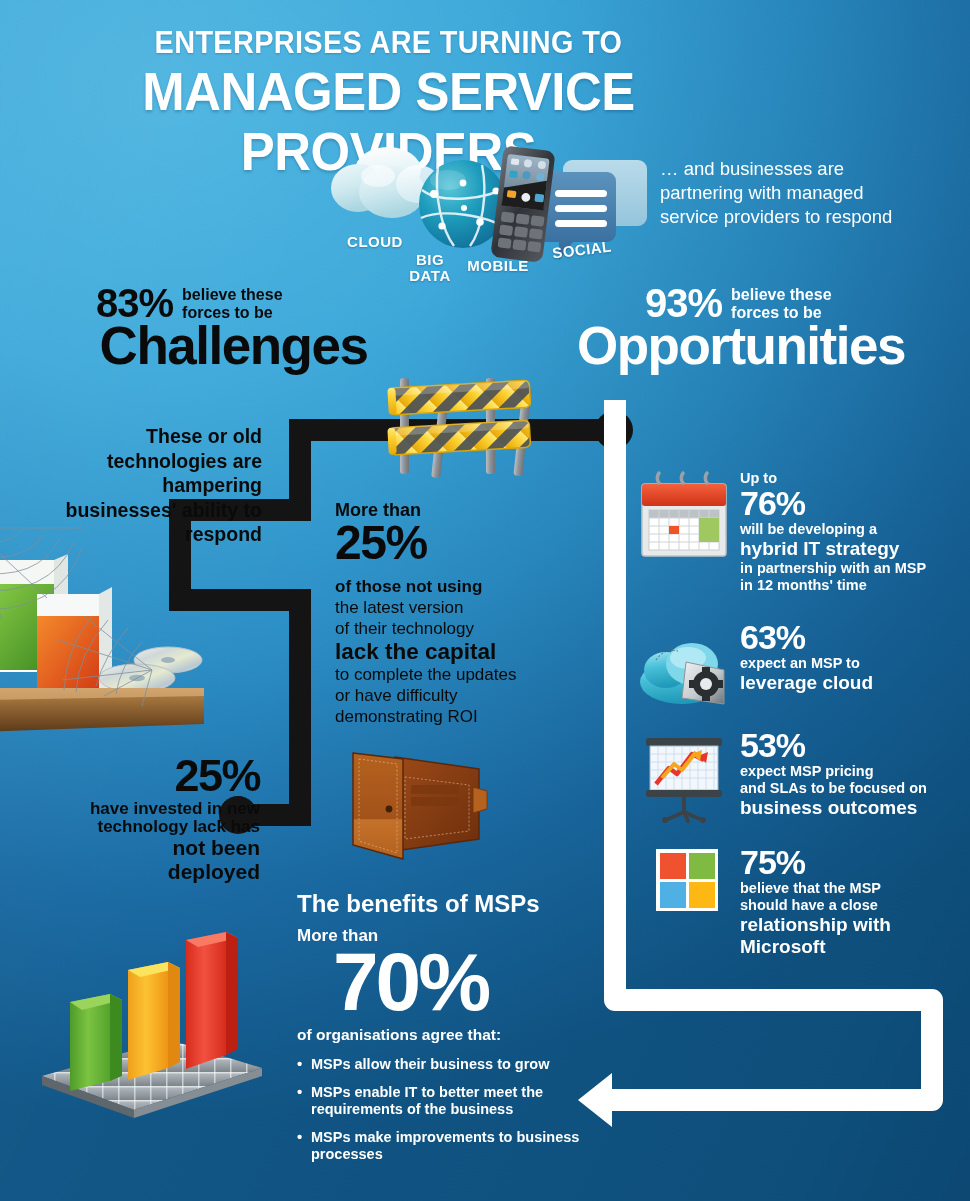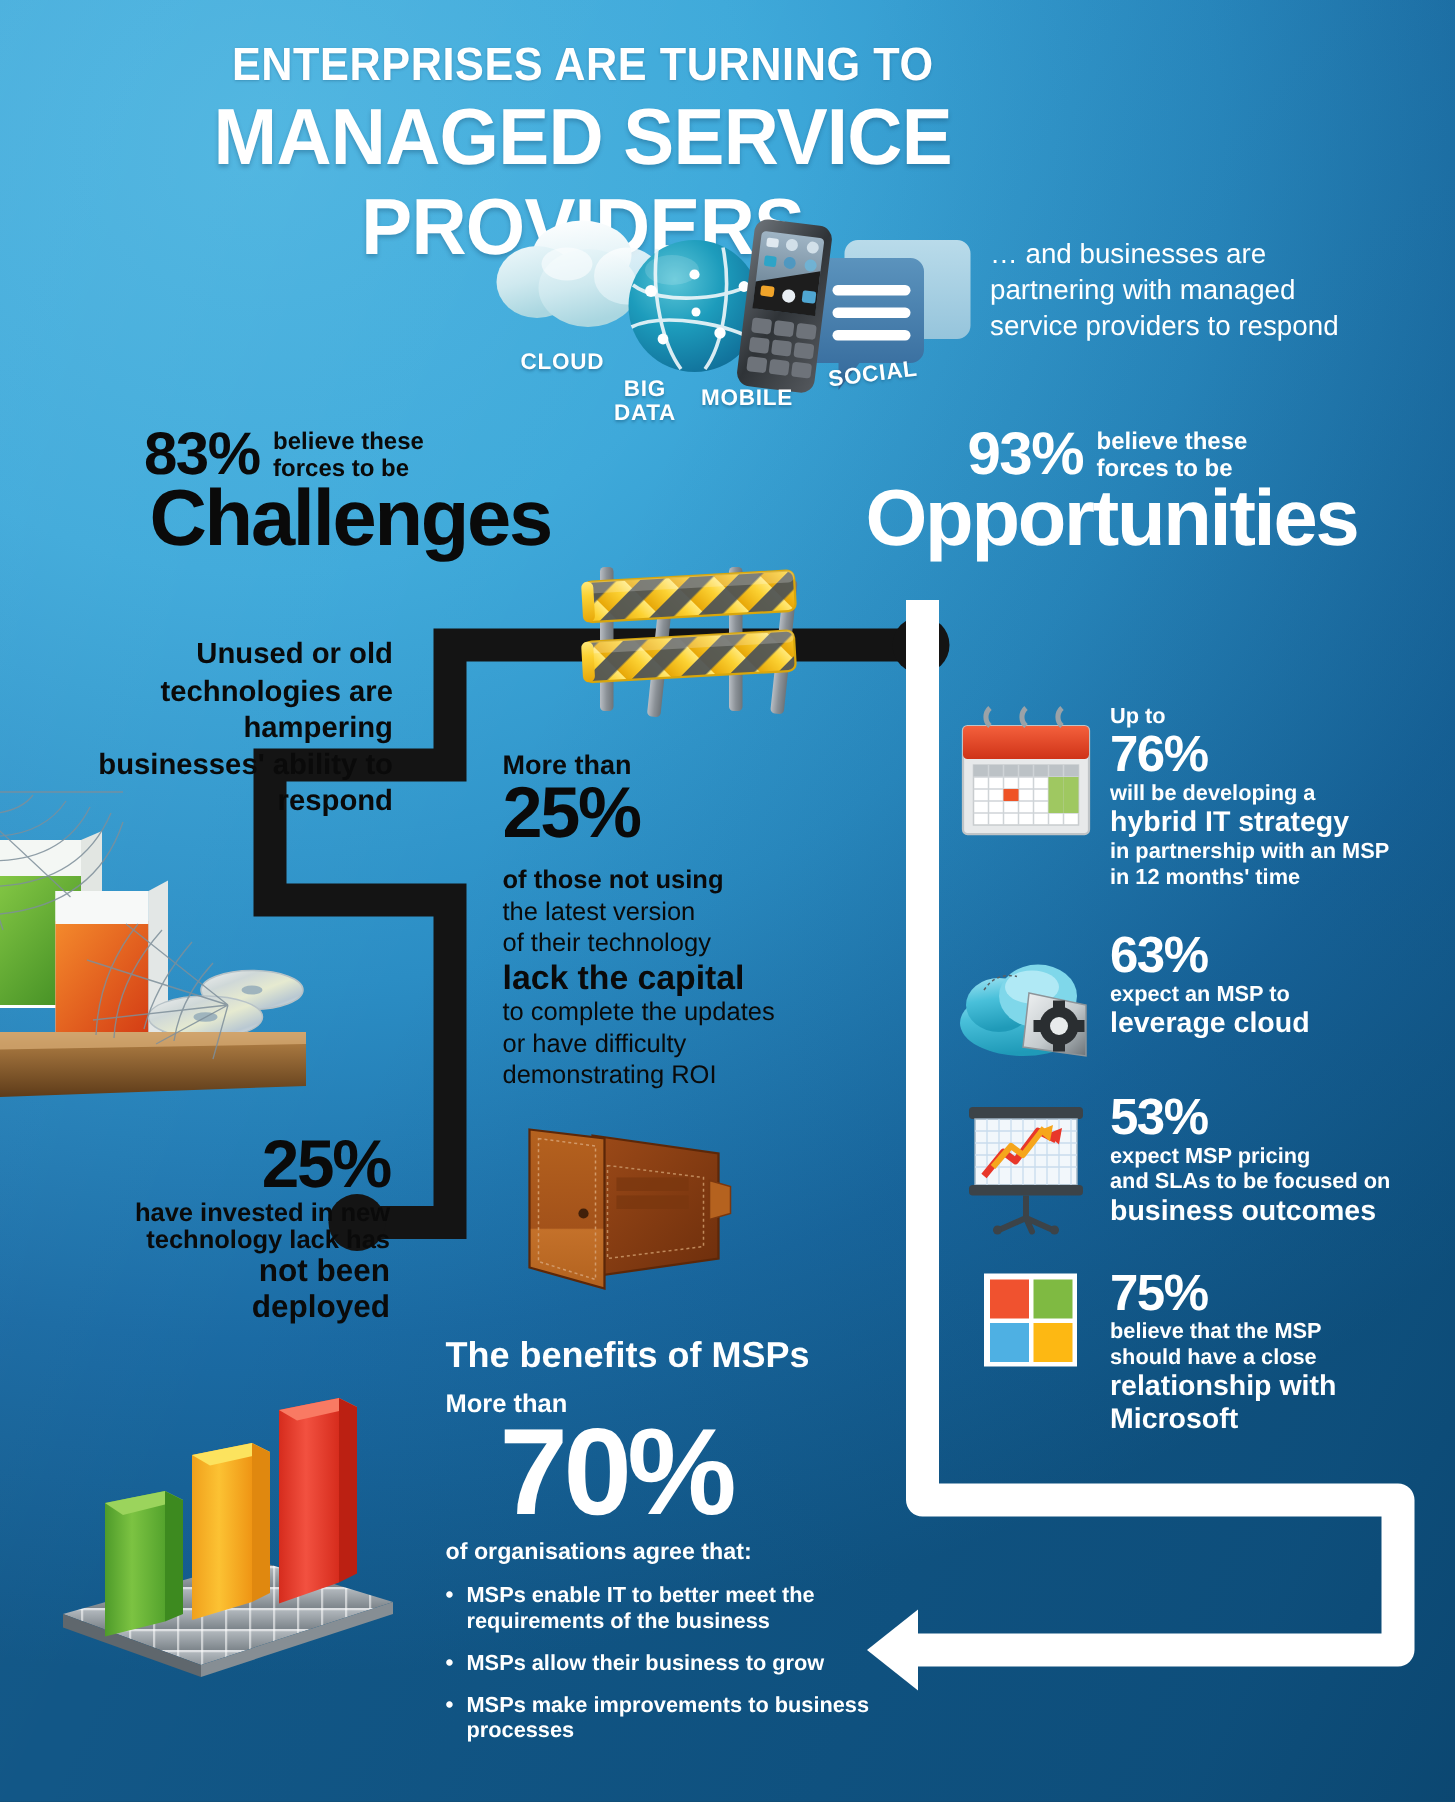--- a/index.html
+++ b/index.html
@@ -292,21 +292,21 @@
       <rect x="12" y="12" width="8" height="27" rx="4" fill="url(#gYellow)"></rect>
     </g>
 
     <g transform="rotate(-3.2 85 66)">
       <rect x="14" y="52" width="140" height="27" rx="5" fill="url(#hazard)" stroke="#d8a60c" stroke-width="1.5"></rect>
       <rect x="14" y="52" width="140" height="8" rx="4" fill="#ffffff" opacity="0.22"></rect>
       <rect x="12" y="52" width="8" height="27" rx="4" fill="url(#gYellow)"></rect>
     </g>
   </svg>
 
-  <div class="unused">Unused or old technologies are hampering businesses' ability to respond</div>
+  <div class="unused">These or old technologies are hampering businesses' ability to respond</div>
 
   <svg style="position:absolute; left:-8px; top:520px;" width="235" height="250" viewBox="0 0 235 250">
     <defs>
       <linearGradient id="gShelf" x1="0" y1="0" x2="0" y2="1">
         <stop offset="0%" stop-color="#c79a63"></stop>
           <stop offset="18%" stop-color="#a87840"></stop>
         <stop offset="100%" stop-color="#5c3a18"></stop>
       </linearGradient>
       <linearGradient id="gBoxG" x1="0" y1="0" x2="1" y2="1">
         <stop offset="0%" stop-color="#8fd14a"></stop>
@@ -598,19 +598,19 @@
       <path d="M204 14 L216 20 L216 131 L204 137 Z" fill="#bb2012"></path>
     </g>
   </svg>
 
   <div class="ben">
     <div class="t">The benefits of MSPs</div>
     <div class="mt">More than</div>
     <div class="p70">70%</div>
     <div class="oa">of organisations agree that:</div>
     <ul>
+      <li>MSPs allow their business to grow</li>
       <li>MSPs enable IT to better meet the requirements of the business</li>
-      <li>MSPs allow their business to grow</li>
       <li>MSPs make improvements to business processes</li>
     </ul>
   </div>
 
 </div>
 
 </body></html>

